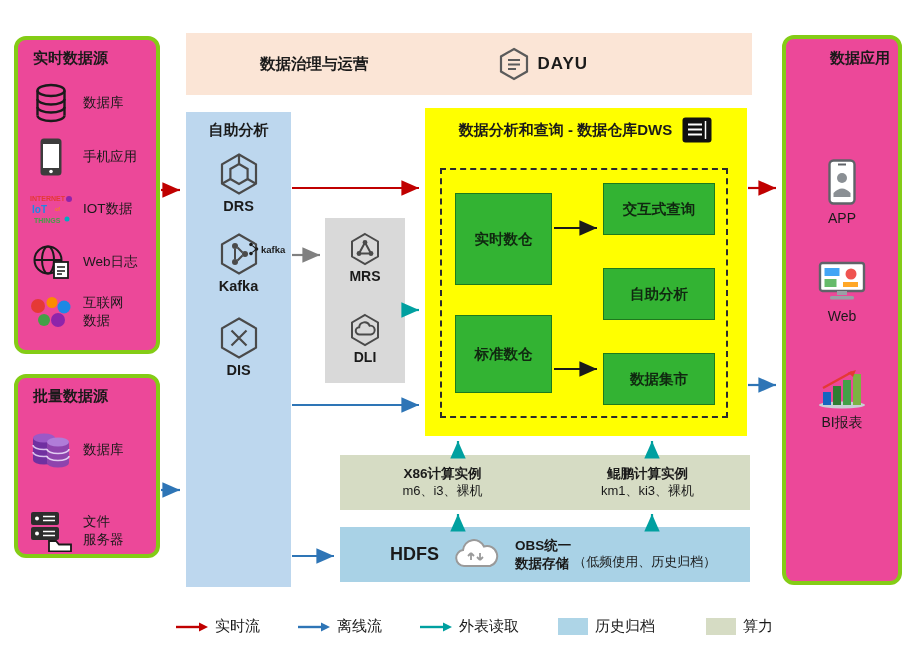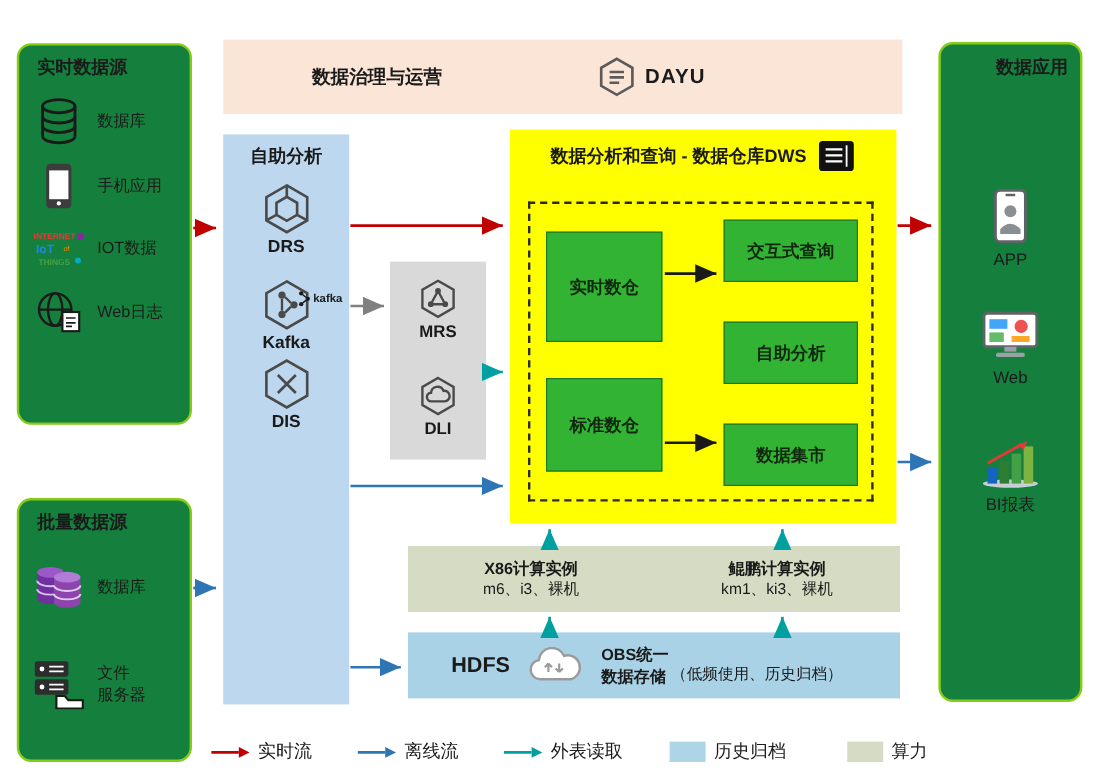--- a/index.html
+++ b/index.html
@@ -1,19 +1,19 @@
 <!DOCTYPE html>
 <html><head>
 <meta charset="utf-8">
 <style>
   html,body{margin:0;padding:0;background:#fff;}
   body{font-family:"Liberation Sans","DejaVu Sans",sans-serif;color:#1a1a1a;}
   #stage{position:relative;width:914px;height:651px;background:#fff;overflow:hidden;}
   .abs{position:absolute;}
-  .outline-box{position:absolute;border:2px solid #84cc16;border-radius:12px;background:#15803d;box-sizing:border-box;}
+  .outline-box{position:absolute;border:4px solid #84cc16;border-radius:12px;background:#ec4899;box-sizing:border-box;}
   .box-title{position:absolute;font-weight:bold;font-size:15px;white-space:nowrap;}
   .src-row{position:absolute;display:flex;align-items:center;gap:7px;}
   .src-icon{width:50px;display:flex;justify-content:center;align-items:center;flex:0 0 50px;}
   .src-label{font-size:13.5px;line-height:1.3;white-space:pre-line;}
   .col-panel{position:absolute;background:#bdd7ee;box-sizing:border-box;}
   .svc{position:absolute;left:0;width:100%;display:flex;flex-direction:column;align-items:center;}
   .svc-label{font-weight:bold;font-size:14.5px;margin-top:2px;}
   .gray-panel{position:absolute;background:#d9d9d9;box-sizing:border-box;}
   .band{position:absolute;background:#fbe5d6;display:flex;align-items:center;box-sizing:border-box;}
   .band-title{font-weight:bold;font-size:15.5px;margin-left:74px;}
@@ -21,21 +21,21 @@
   .logo-text{font-weight:bold;font-size:17px;letter-spacing:1px;}
   .dws-panel{position:absolute;background:#ffff00;box-sizing:border-box;}
   .dws-title{position:absolute;left:0;right:0;top:8px;display:flex;justify-content:center;align-items:center;gap:9px;}
   .dws-title-text{font-weight:bold;font-size:15px;white-space:nowrap;}
   .dashed-box{position:absolute;border:2px dashed #2b2b2b;box-sizing:border-box;}
   .green-box{position:absolute;background:#33b333;border:1.5px solid #1d7a1d;box-sizing:border-box;display:flex;align-items:center;justify-content:center;font-weight:bold;font-size:14.5px;color:#102810;}
   .compute-panel{position:absolute;background:#d6dcc4;display:flex;box-sizing:border-box;}
   .compute-half{flex:1;display:flex;flex-direction:column;align-items:center;justify-content:center;line-height:1.3;}
   .compute-title{font-weight:bold;font-size:13.5px;}
   .compute-models{font-size:13px;}
-  .hdfs-panel{position:absolute;background:#a9d2e6;display:flex;align-items:center;box-sizing:border-box;padding-left:36px;gap:14px;}
+  .hdfs-panel{position:absolute;background:#a9d2e6;display:flex;align-items:center;box-sizing:border-box;padding-left:50px;gap:14px;}
   .hdfs-label{font-weight:bold;font-size:18px;}
   .obs-group{display:flex;align-items:flex-end;gap:2px;}
   .obs-bold{font-weight:bold;font-size:13.5px;line-height:1.3;white-space:pre-line;}
   .obs-note{font-size:13px;padding-bottom:1px;}
   .app-item{position:absolute;left:0;width:100%;display:flex;flex-direction:column;align-items:center;}
   .app-label{font-size:14px;margin-top:5px;}
   .legend-item{position:absolute;display:flex;align-items:center;gap:7px;font-size:15px;}
   .swatch{width:30px;height:17px;display:inline-block;}
   .swatch-archive{background:#aed5e7;}
   .swatch-compute{background:#d6dcc4;}
@@ -110,23 +110,36 @@
               <ellipse cx="17" cy="17" rx="6" ry="13.5"></ellipse>
               <path d="M3.5,17 h27"></path>
           </g>
           <rect x="23" y="19" width="14" height="16" fill="#fff" stroke="#1a1a1a" stroke-width="1.8"></rect>
           <path d="M26,24 h8 M26,28 h8 M26,31 h5" stroke="#1a1a1a" stroke-width="1.4"></path>
         </svg>
       </span>
       <span class="src-label">Web日志</span>
     </div>
 
-  </div>
-
-  <div class="outline-box" style="left:14px;top:374px;width:146px;height:220px;margin-top:41px;">
+    <div class="src-row" style="left:8px;top:254px;">
+      <span class="src-icon">
+        <svg width="44" height="34" viewBox="0 0 44 34">
+          <circle cx="9" cy="11" r="7" fill="#e53935"></circle>
+            <circle cx="23" cy="7.5" r="5.5" fill="#fb8c00"></circle>
+          <circle cx="35" cy="12" r="6.5" fill="#1e88e5"></circle>
+            <circle cx="15" cy="25" r="6" fill="#43a047"></circle>
+          <circle cx="29" cy="25" r="7" fill="#8e24aa"></circle>
+        </svg>
+      </span>
+      <span class="src-label">互联网
+数据</span>
+    </div>
+  </div>
+
+  <div class="outline-box" style="left:14px;top:374px;width:146px;height:184px;">
     <div class="box-title" style="left:15px;top:9px;">批量数据源</div>
 
     <div class="src-row" style="left:8px;top:52px;">
       <span class="src-icon">
         <svg width="44" height="40" viewBox="0 0 44 40">
           <path d="M4,8 V30 a11,4.5 0 0 0 22,0 V8" fill="#7030a0"></path>
           <ellipse cx="15" cy="8" rx="11" ry="4.5" fill="#9b59c7"></ellipse>
           <path d="M4,15 a11,4.5 0 0 0 22,0 M4,22 a11,4.5 0 0 0 22,0" stroke="#d9c2ec" stroke-width="1.6" fill="none"></path>
           <path d="M18,12 V33 a11,4.5 0 0 0 22,0 V12" fill="#8e44ad"></path>
           <ellipse cx="29" cy="12" rx="11" ry="4.5" fill="#b07cd8"></ellipse>
@@ -184,21 +197,21 @@
         <g fill="#1a1a1a">
             <circle cx="3" cy="2.5" r="1.8"></circle>
             <circle cx="3" cy="11.5" r="1.8"></circle>
             <circle cx="8.5" cy="7" r="1.8"></circle>
           </g>
         <path d="M4.3,3.6 L7.2,5.9 M4.3,10.4 L7.2,8.1" stroke="#1a1a1a" stroke-width="1.2" fill="none"></path>
       </svg>
       <span>kafka</span>
     </div>
 
-    <div class="svc" style="top:186px;">
+    <div class="svc" style="top:204px;">
       <svg width="44" height="44" viewBox="0 0 44 44">
         <g fill="none" stroke="#4a4a4a" stroke-width="2.2">
           <polygon points="22,2.5 39,12.3 39,31.7 22,41.5 5,31.7 5,12.3"></polygon>
           <path d="M14.5,14.5 L29.5,29.5 M29.5,14.5 L14.5,29.5"></path>
         </g>
       </svg>
       <span class="svc-label">DIS</span>
     </div>
 
   </div>

